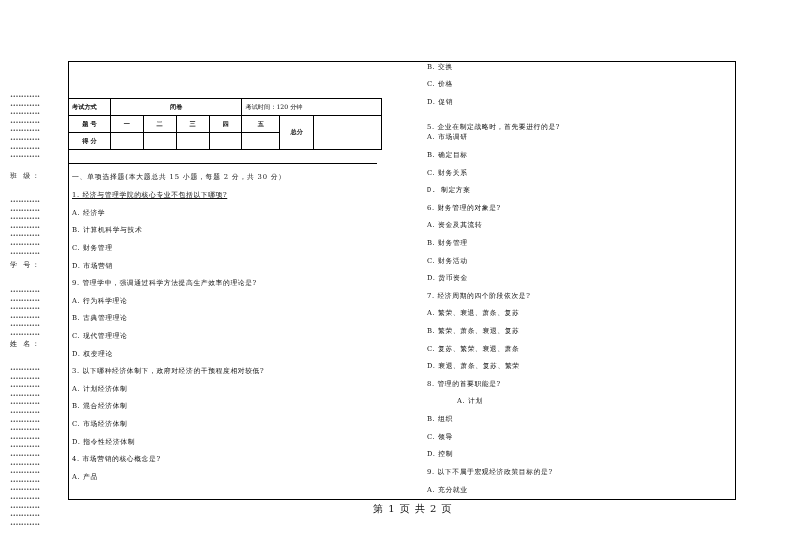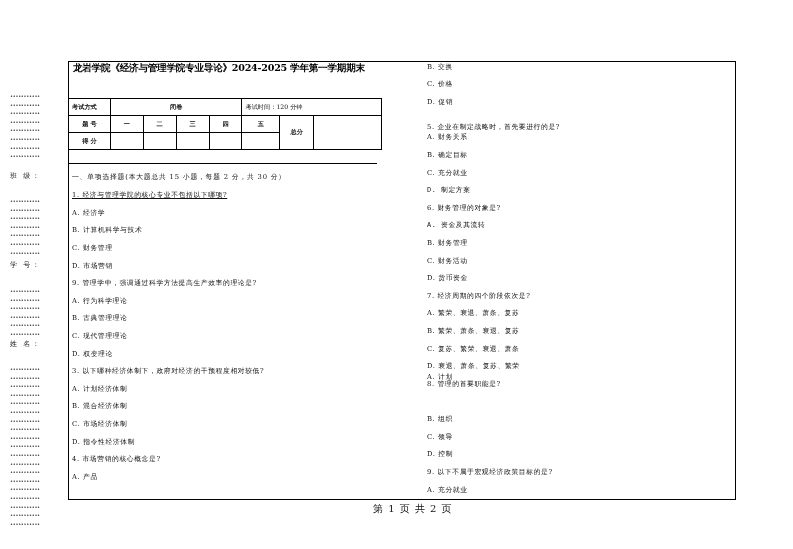--- a/index.html
+++ b/index.html
@@ -79,21 +79,20 @@
 •••••••••••
 •••••••••••
 •••••••••••
 •••••••••••
 •••••••••••</div>
 </div>
 
 <div class="frame"></div>
 
 <div class="title">
-  <span class="l1">龙岩学院《经济与管理学院专业导论》2024-2025 学年第一学期期末</span>
 </div>
 
 <table class="score">
   <colgroup>
     <col style="width:42px">
       <col style="width:33px">
       <col style="width:33px">
       <col style="width:33px">
       <col style="width:33px">
       <col style="width:38px">
@@ -152,39 +151,39 @@
   <div class="line" style="top:454px;">4. 市场营销的核心概念是?</div>
   <div class="line" style="top:472px;">A. 产品</div>
 </div>
 
 <div class="col" style="left:427px; top:0;">
   <div class="line" style="top:62px;">B. 交换</div>
   <div class="line" style="top:79px;text-align:right;">C. 价格</div>
   <div class="line" style="top:97px;">D. 促销</div>
 
   <div class="line" style="top:122px;">5. 企业在制定战略时，首先要进行的是?</div>
-  <div class="line" style="top:132px;">A. 财务关系</div>
+  <div class="line" style="top:132px;">A. 市场调研</div>
   <div class="line" style="top:150px;">B. 确定目标</div>
-  <div class="line" style="top:168px;">C. 充分就业</div>
+  <div class="line" style="top:168px;">C. 财务关系</div>
   <div class="line" style="top:185px;font-family:Liberation Mono, monospace;">D. 制定方案</div>
 
   <div class="line" style="top:203px;">6. 财务管理的对象是?</div>
-  <div class="line" style="top:220px;font-family:Liberation Mono, monospace;">A. 资金及其流转</div>
+  <div class="line" style="top:220px;">A. 资金及其流转</div>
   <div class="line" style="top:238px;">B. 财务管理</div>
   <div class="line" style="top:256px;">C. 财务活动</div>
   <div class="line" style="top:273px;">D. 货币资金</div>
 
   <div class="line" style="top:291px;">7. 经济周期的四个阶段依次是?</div>
   <div class="line" style="top:308px;">A. 繁荣、衰退、萧条、复苏</div>
   <div class="line" style="top:326px;">B. 繁荣、萧条、衰退、复苏</div>
   <div class="line" style="top:344px;">C. 复苏、繁荣、衰退、萧条</div>
   <div class="line" style="top:361px;">D. 衰退、萧条、复苏、繁荣</div>
 
   <div class="line" style="top:379px;">8. 管理的首要职能是?</div>
-  <div class="line" style="top:372px;">A. 计划</div>
+  <div class="line" style="top:396px;margin-left:30px;">A. 计划</div>
   <div class="line" style="top:414px;">B. 组织</div>
   <div class="line" style="top:432px;">C. 领导</div>
   <div class="line" style="top:449px;">D. 控制</div>
 
   <div class="line" style="top:467px;">9. 以下不属于宏观经济政策目标的是?</div>
   <div class="line" style="top:485px;">A. 充分就业</div>
 </div>
 
 <div class="footer">第 1 页 共 2 页</div>
 

